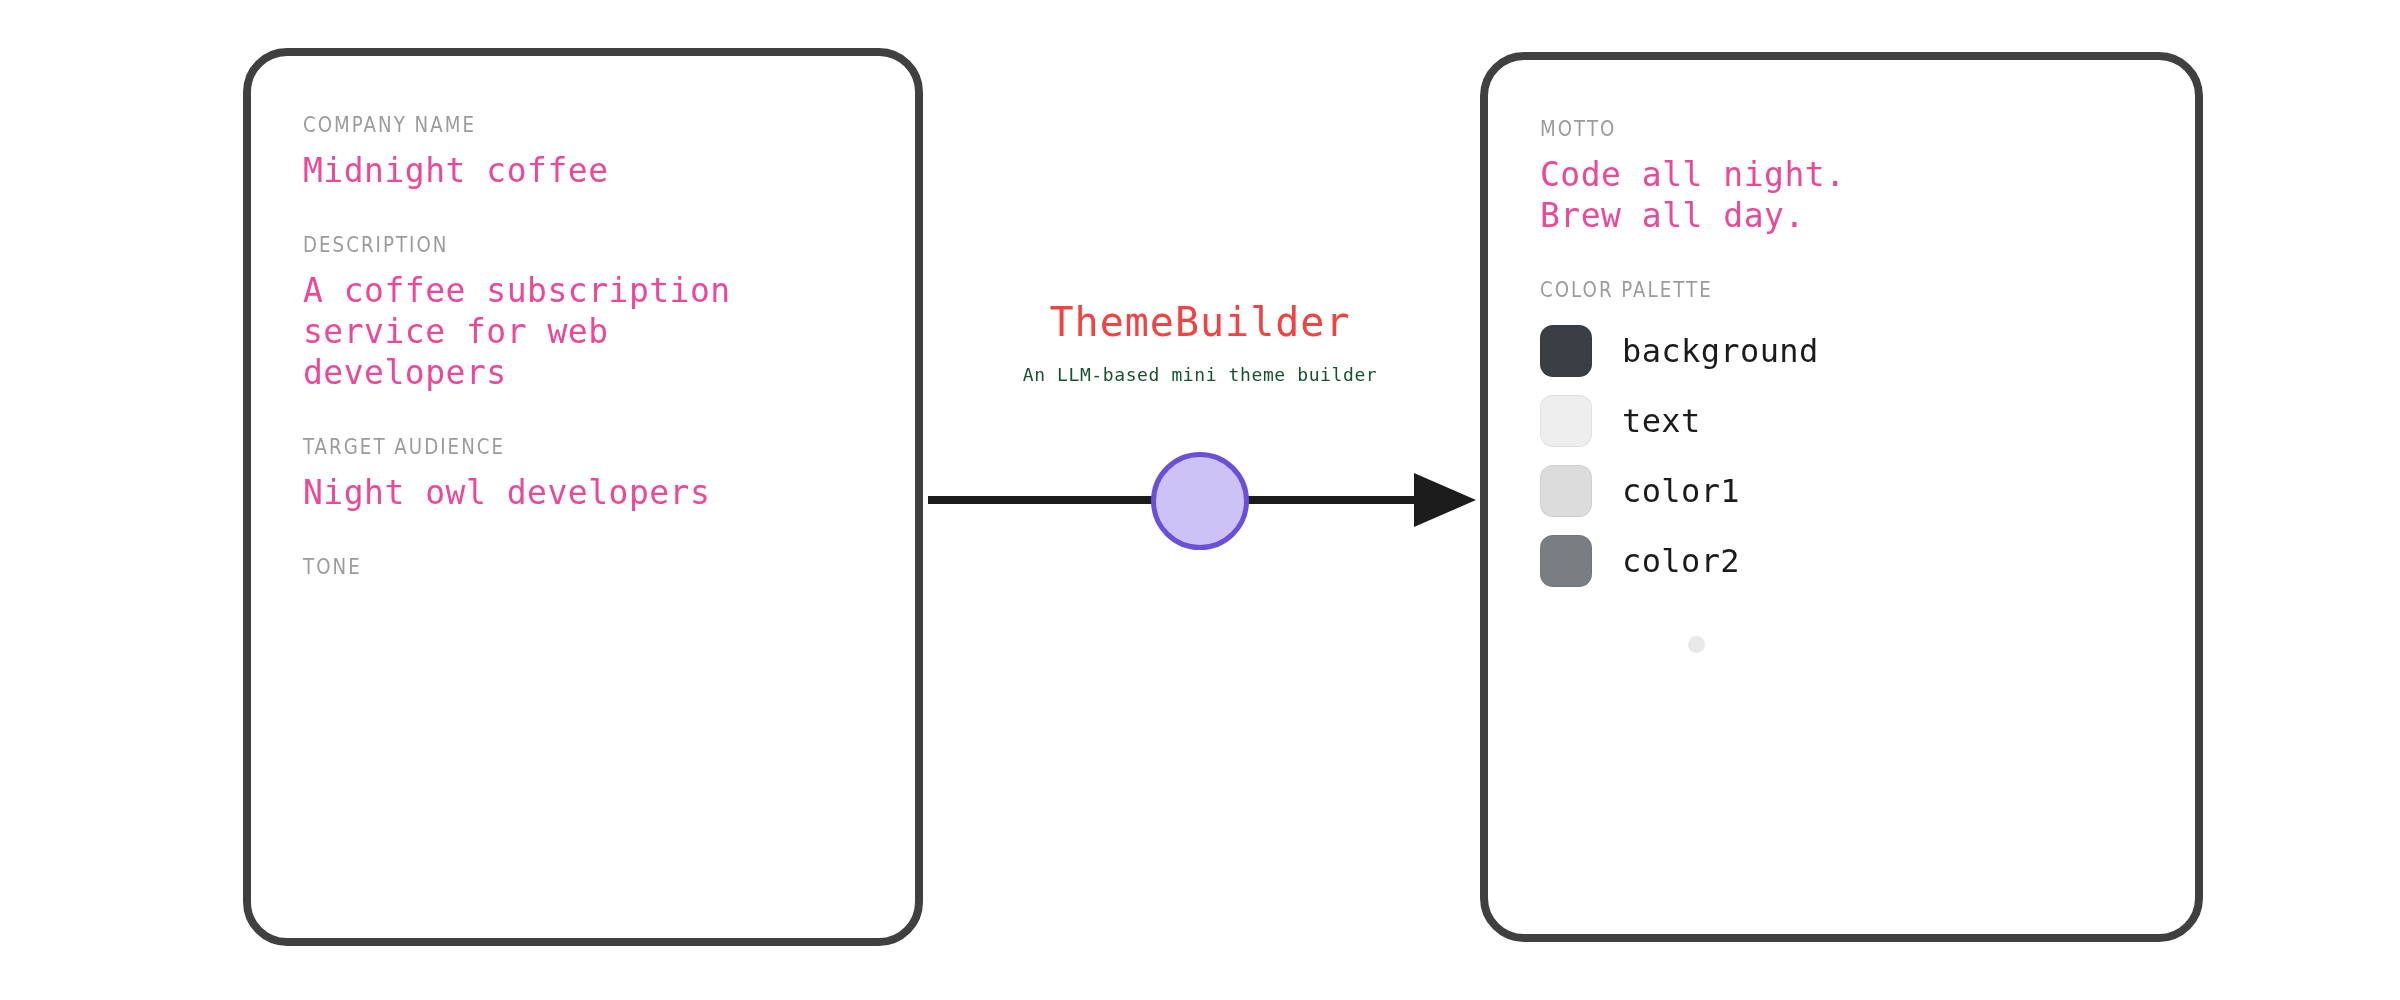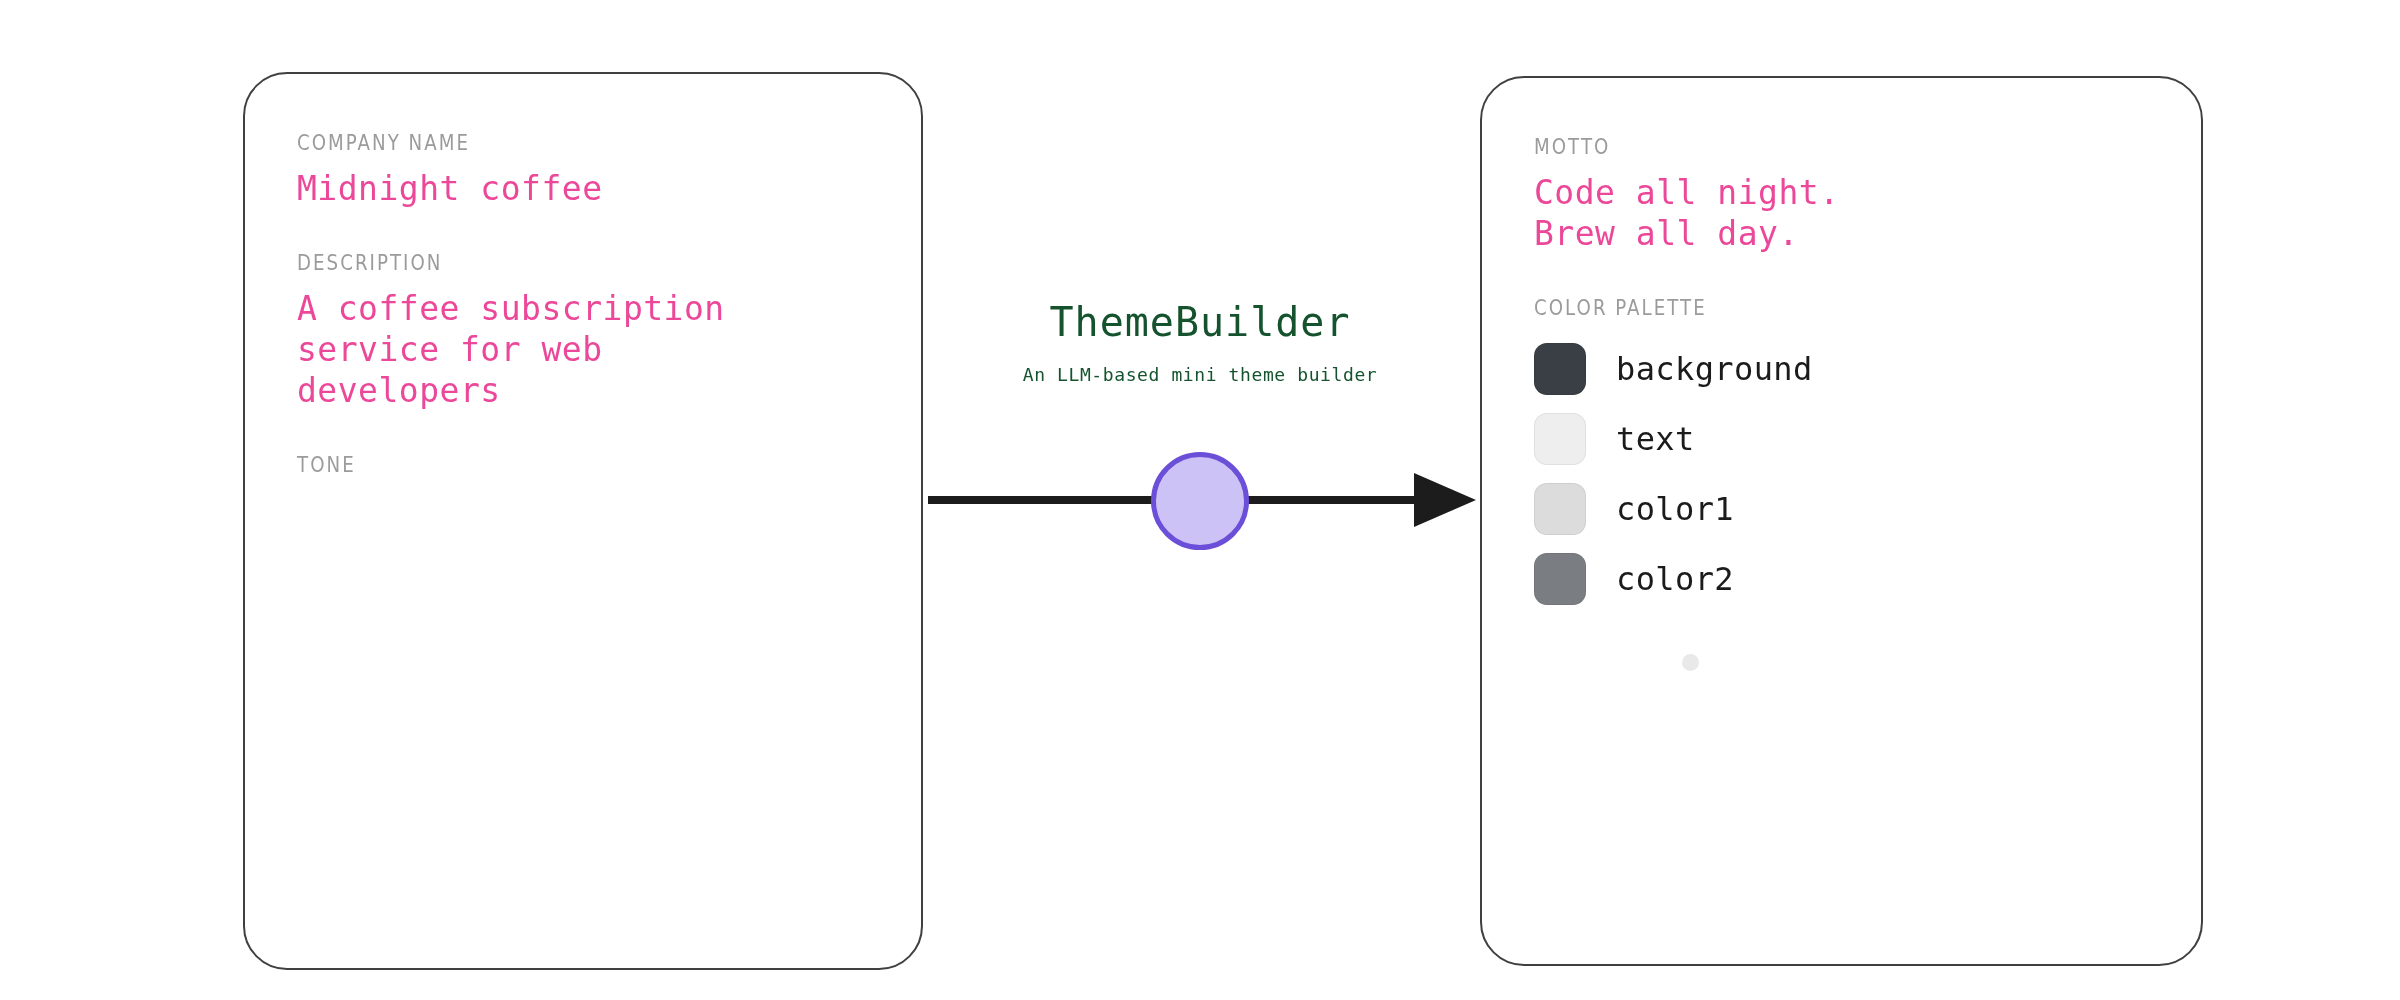--- a/index.html
+++ b/index.html
@@ -12,24 +12,23 @@
     height: 1000px;
     position: relative;
     overflow: hidden;
     font-family: "DejaVu Sans Mono", "Liberation Mono", monospace;
   }
 
   
   .card {
     position: absolute;
     background: #ffffff;
-    border: 2px solid #404040;
+    border: 8px solid #404040;
     border-radius: 44px;
     box-sizing: border-box;
-    margin-top: 24px;
   }
   #card-input {
     left: 243px;
     top: 48px;
     width: 680px;
     height: 898px;
   }
   #card-output {
     left: 1480px;
     top: 52px;
@@ -75,21 +74,21 @@
   #center {
     position: absolute;
     left: 930px;
     top: 300px;
     width: 540px;
     text-align: center;
   }
   #brand-title {
     font-family: "DejaVu Sans Mono", "Liberation Mono", monospace;
     font-size: 40px;
-    color: #14532d;
+    color: #ef4444;
     letter-spacing: 1px;
     line-height: 1.1;
   }
   #brand-subtitle {
     font-family: "DejaVu Sans Mono", "Liberation Mono", monospace;
     font-size: 18px;
     color: #14532d;
     letter-spacing: 0.6px;
     margin-top: 20px;
   }
@@ -155,20 +154,24 @@
       <div class="field-value">Midnight coffee</div>
     </div>
 
     <div class="field">
       <div class="field-label">DESCRIPTION</div>
       <div class="field-value">A coffee subscription
 service for web
 developers</div>
     </div>
 
+    <div class="field">
+      <div class="field-label">TARGET AUDIENCE</div>
+      <div class="field-value">Night owl developers</div>
+    </div>
 
     <div class="field">
       <div class="field-label">TONE</div>
     </div>
 
   </div>
 </div>
 
 <div id="center">
   <div id="brand-title">ThemeBuilder</div>

